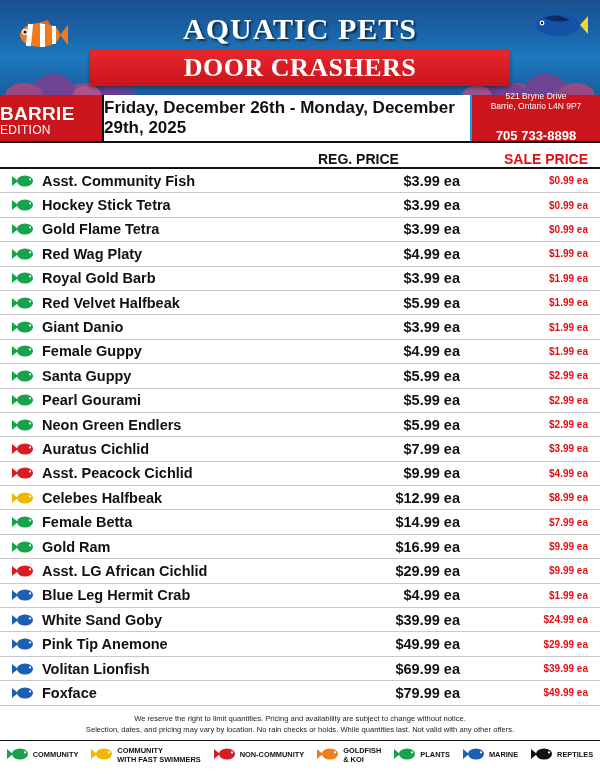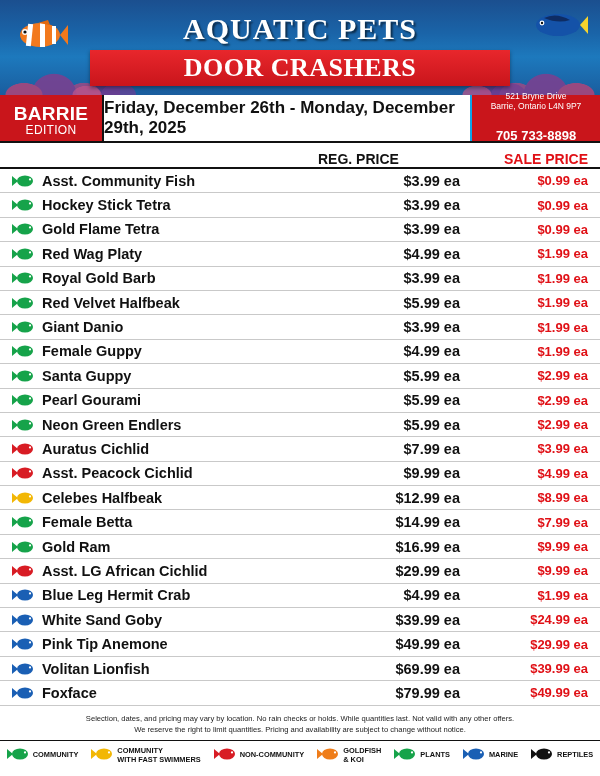--- a/index.html
+++ b/index.html
@@ -104,21 +104,20 @@
     height: 48px;
     background: #ffffff;
     border-bottom: 2px solid #111;
   }
   .edition {
     width: 102px;
     background: #c9151b;
     color: #fff;
     display: flex;
     flex-direction: column;
-    align-items: center;
     justify-content: center;
     line-height: 1.02;
     padding-top: 4px;
   }
   .edition .city {
     font-size: 19px;
     font-weight: bold;
     letter-spacing: .3px;
   }
   .edition .ed {
@@ -206,21 +205,21 @@
     width: 150px;
     text-align: right;
     font-size: 14.5px;
     font-weight: bold;
     color: #111;
     padding-right: 8px;
   }
   .salep {
     width: 120px;
     text-align: right;
-    font-size: 13px;
+    font-size: 10px;
     font-weight: bold;
     color: #e01016;
   }
 
   
   .disclaimer {
     text-align: center;
     font-size: 7.6px;
     color: #222;
     line-height: 1.45;
@@ -564,22 +563,22 @@
           <circle cx="18" cy="5.4" r="1.1" fill="#ffffff"></circle>
         </svg>
       </div>
       <div class="name">Foxface</div>
       <div class="regp">$79.99 ea</div>
       <div class="salep">$49.99 ea</div>
     </div>
   </div>
 
 <div class="disclaimer">
+  <div>We reserve the right to limit quantities. Pricing and availability are subject to change without notice.</div>
   <div>Selection, dates, and pricing may vary by location. No rain checks or holds. While quantities last. Not valid with any other offers.</div>
-  <div>We reserve the right to limit quantities. Pricing and availability are subject to change without notice.</div>
 </div>
 
 <div class="legend" id="legend">
     <div class="legend-item">
       <span><svg viewBox="0 0 22 14" width="22" height="14">
           <path d="M0 2 L6 7 L0 12 Z" fill="#16a34a"></path>
           <ellipse cx="13" cy="7" rx="8" ry="5.6" fill="#16a34a"></ellipse>
           <circle cx="18" cy="5.4" r="1.1" fill="#ffffff"></circle>
         </svg></span>
       <span class="lbl">

